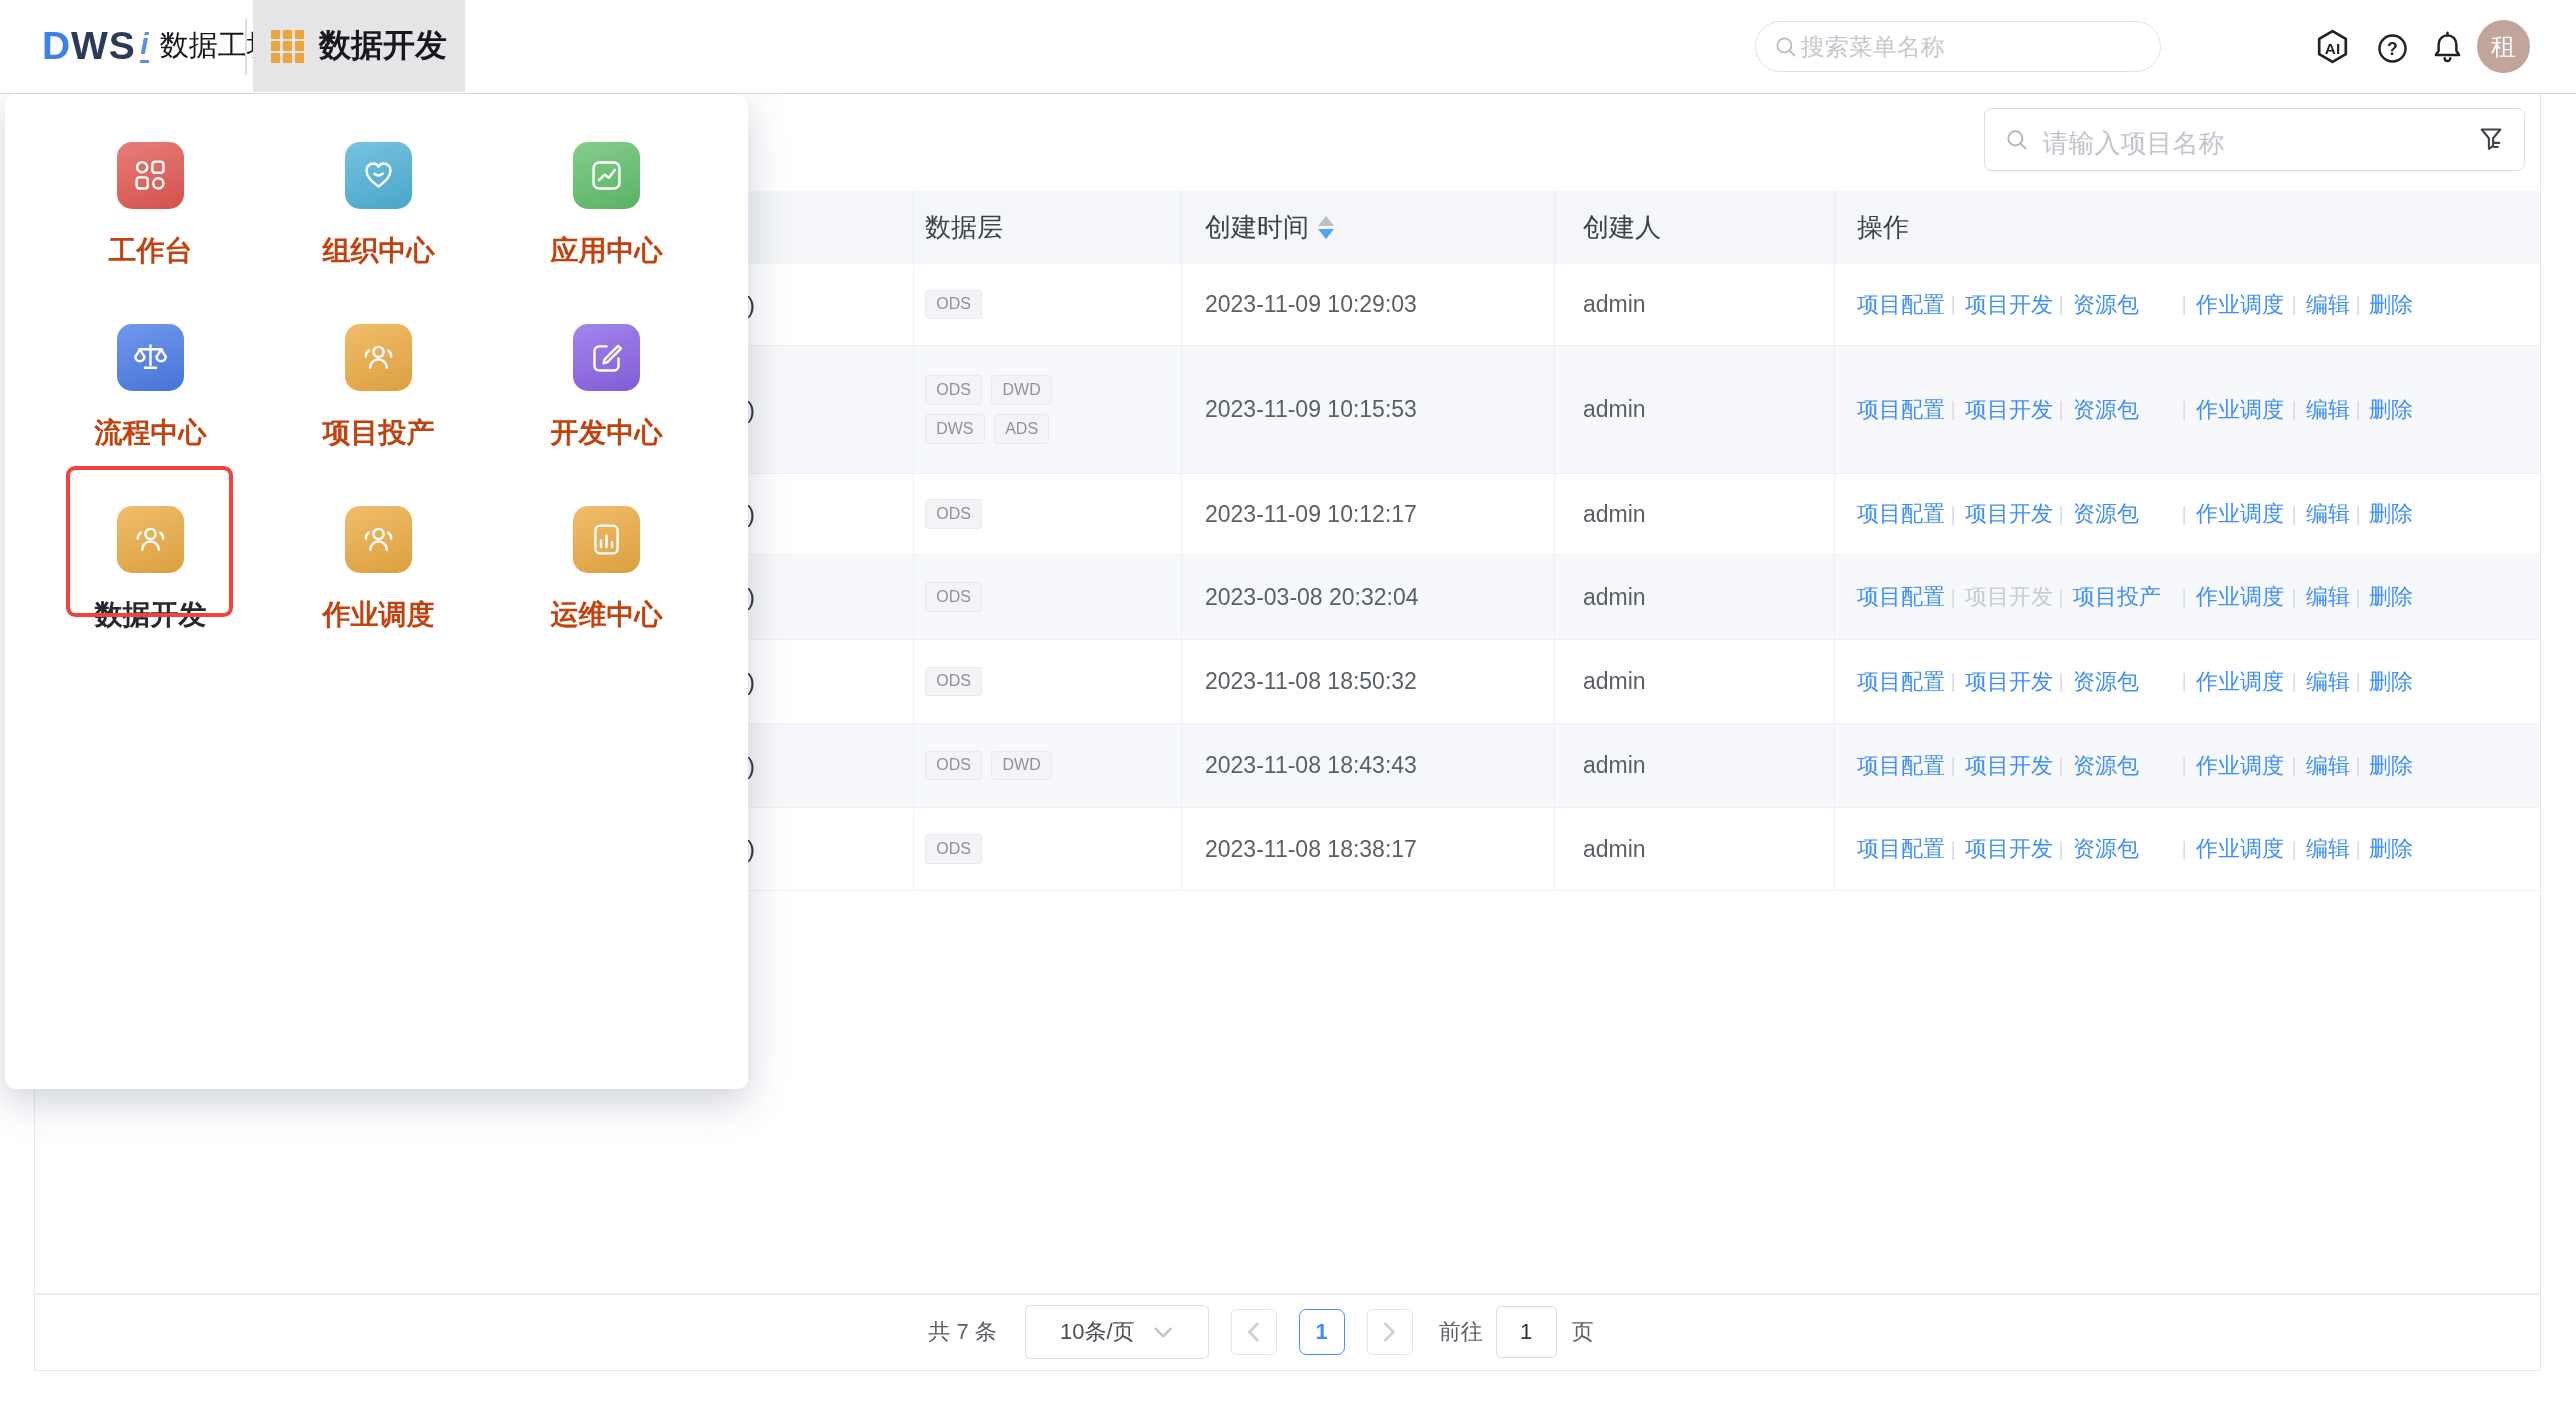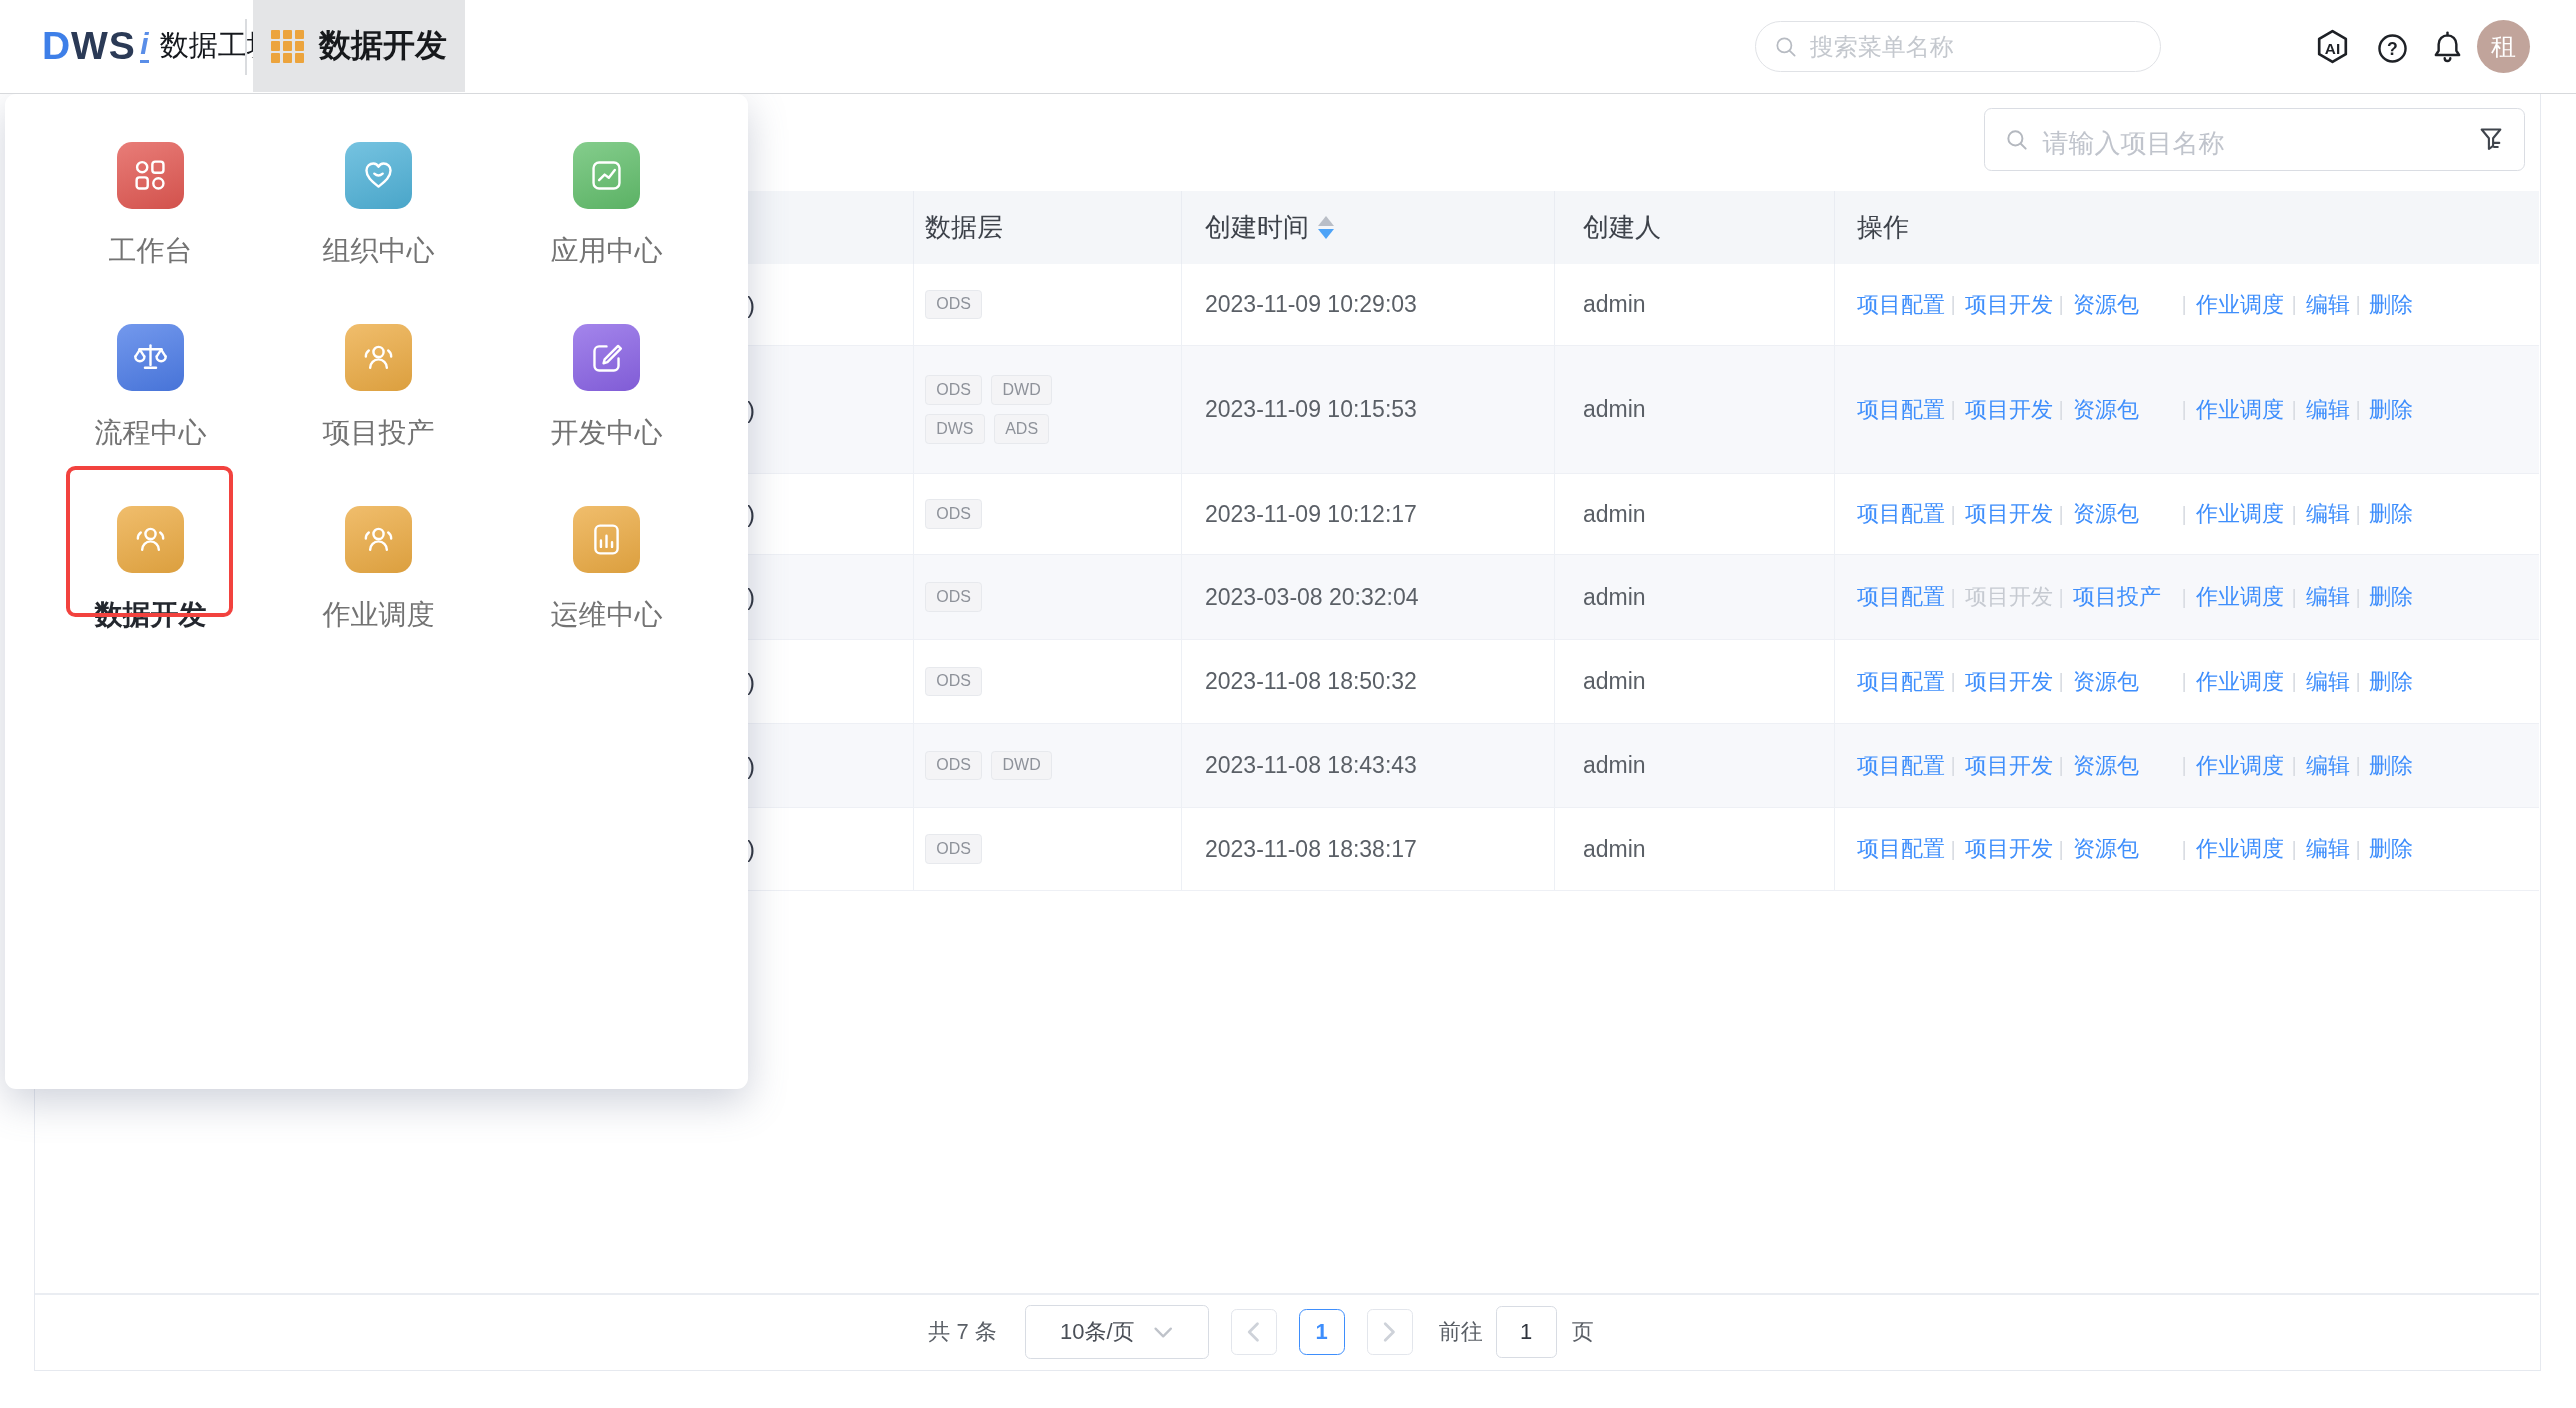--- a/index.html
+++ b/index.html
@@ -16,21 +16,21 @@
     border-bottom:3.7px solid #5a8ee8; margin:0 5.6px 0 4.6px; line-height:1; padding-bottom:1.9px; }
   .logo-cn { font-size:29px; color:#15181d; font-weight:500; margin-left:5.6px; }
   .top-divider { position:absolute; left:245px; top:18.6px; width:1.9px; height:56px; background:#dadcdf; }
   .app-tab { position:absolute; left:253px; top:0; width:212px; height:92px; background:#e4e5e7;
     display:flex; align-items:center; justify-content:center; gap:15px; cursor:pointer; }
   .grid-icon { width:33px; height:33px; display:grid; grid-template-columns:repeat(3,1fr); gap:2.8px; }
   .grid-icon i { background:#eca43d; border-radius:0.9px; }
   .app-tab-label { font-size:32px; font-weight:700; color:#17191c; }
   .menu-search { position:absolute; left:1755px; top:21.4px; width:406px; height:51px;
     border:1.9px solid #e0e2e6; border-radius:26px; display:flex; align-items:center;
-    padding-left:16.7px; gap:11px; background:#fff; }
+    padding-left:16.7px; gap:2px; background:#fff; }
   .menu-search .ph { font-size:24px; color:#c4c8ce; }
   .tb-ico { position:absolute; top:26px; }
   .avatar { position:absolute; left:2477px; top:20.4px; width:53px; height:53px; border-radius:50%;
     background:#c1a49b; color:#fff; font-size:25px; display:flex; align-items:center;
     justify-content:center; cursor:pointer; }
 
   
   #panel { position:absolute; left:34px; top:94px; width:2507px; height:1277px; background:#fff;
     border:1.9px solid #e6e9ef; border-top:none; }
   .proj-search { position:absolute; right:15px; top:14px; width:541px; height:63px;
@@ -83,21 +83,21 @@
     display:flex; align-items:center; justify-content:center; color:#2f343d; background:#fff; }
   .goto-unit { margin-left:15px; }
 
   
   #dropdown { position:absolute; left:4.6px; top:94px; width:743px; height:995px; background:#fff;
     border-radius:11px; box-shadow:0 13px 39px rgba(96,106,136,.30); z-index:20; }
   .menu-grid { position:absolute; left:32px; top:48px; display:grid;
     grid-template-columns:228px 228px 228px; row-gap:54px; }
   .menu-cell { display:flex; flex-direction:column; align-items:center; cursor:pointer; }
   .tile { width:67px; height:67px; border-radius:15px; display:flex; align-items:center; justify-content:center; }
-  .menu-label { margin-top:23px; font-size:28px; color:#737373; }
+  .menu-label { margin-top:23px; font-size:28px; color:#c2410c;font-weight:bold; }
   .menu-cell.selected .menu-label { color:#23272e; font-weight:700; }
   .hl-box { position:absolute; left:61px; top:372px; width:167px; height:151px;
     border:4.6px solid #f2423e; border-radius:9.3px; pointer-events:none; }
 
   svg.stroke { fill:none; stroke-linecap:round; stroke-linejoin:round; }
 </style>
 </head>
 <body>
 
 <div id="panel">

